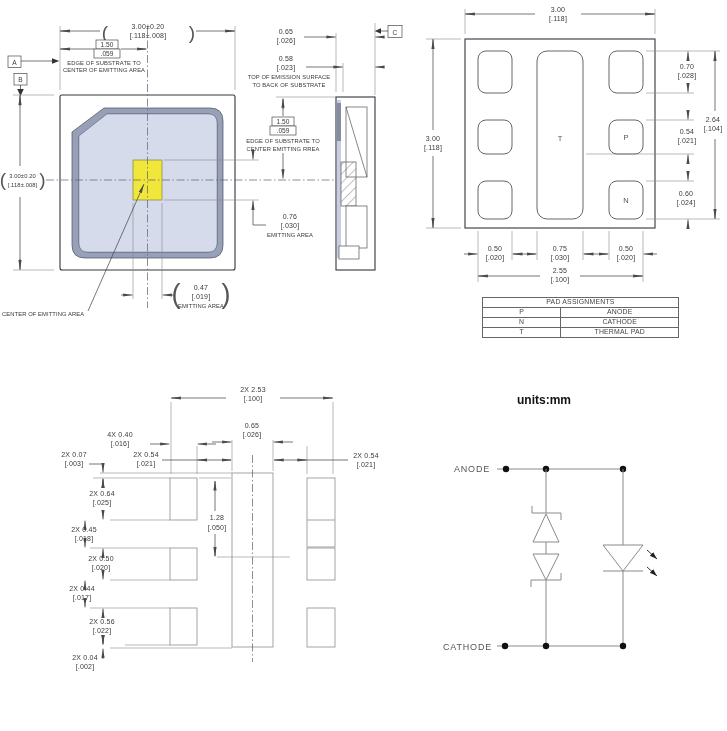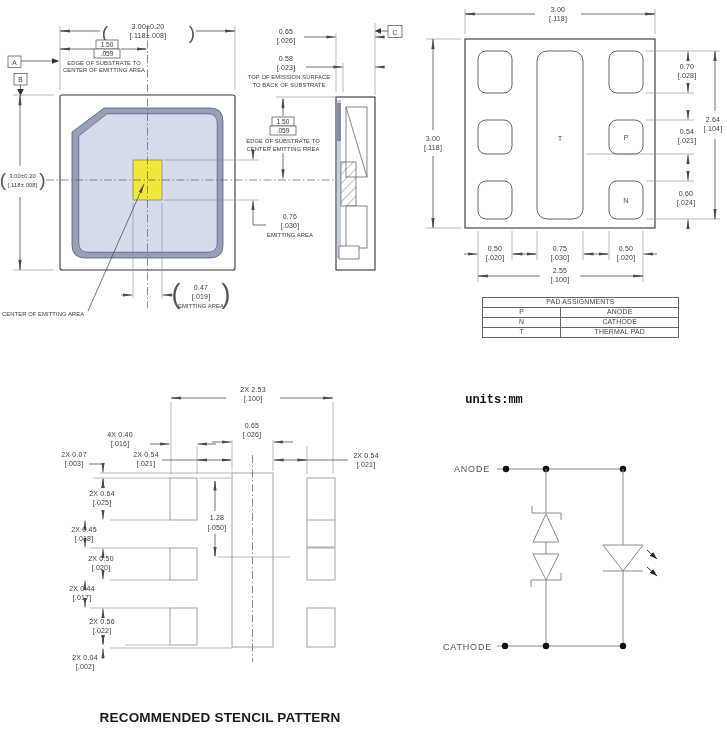--- a/index.html
+++ b/index.html
@@ -398,16 +398,15 @@
       <td>CATHODE</td>
     </tr>
     <tr>
       <td>T</td>
       <td>THERMAL PAD</td>
     </tr>
   </tbody>
       </table>
 </div>
 
-<div class="overlay units" style="left:444px;top:393px;width:100px;font-family:Liberation Mono, monospace;">units:mm</div>
-<div class="overlay title" style="left:70px;top:710px;width:300px;">RECOMMENDED STENCIL PATTERN</div>
+<div class="overlay units" style="left:494px;top:393px;width:100px;">units:mm</div>
 
 </div>
 
 </body></html>

